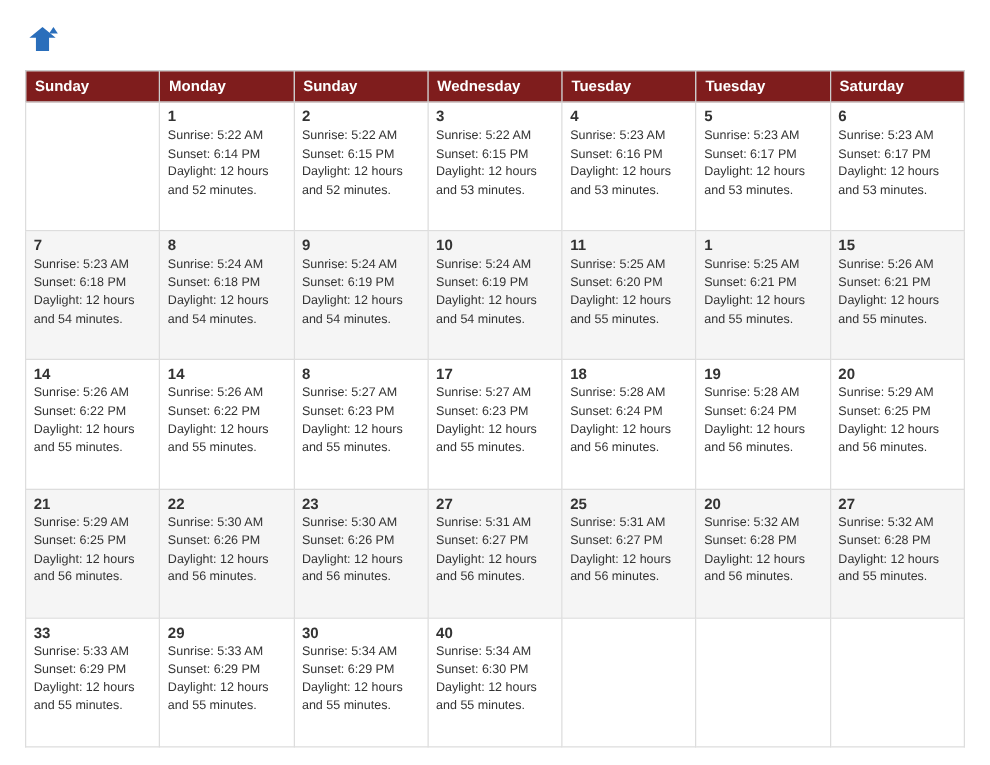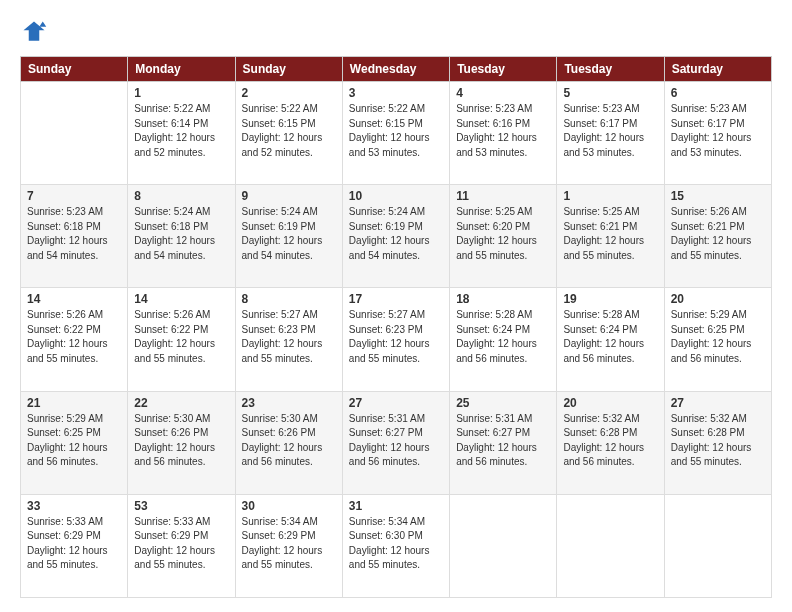--- a/index.html
+++ b/index.html
@@ -330,35 +330,35 @@
         </tr>
         <tr>
           <td>
             <span class="day-number">33</span>
             <div class="day-info" style="white-space: pre-line;">Sunrise: 5:33 AM
 Sunset: 6:29 PM
 Daylight: 12 hours
 and 55 minutes.</div>
           </td>
           <td>
-            <span class="day-number">53</span>
+            <span class="day-number">29</span>
             <div class="day-info" style="white-space: pre-line;">Sunrise: 5:33 AM
 Sunset: 6:29 PM
 Daylight: 12 hours
 and 55 minutes.</div>
           </td>
           <td>
             <span class="day-number">30</span>
             <div class="day-info" style="white-space: pre-line;">Sunrise: 5:34 AM
 Sunset: 6:29 PM
 Daylight: 12 hours
 and 55 minutes.</div>
           </td>
           <td>
-            <span class="day-number">31</span>
+            <span class="day-number">40</span>
             <div class="day-info" style="white-space: pre-line;">Sunrise: 5:34 AM
 Sunset: 6:30 PM
 Daylight: 12 hours
 and 55 minutes.</div>
           </td>
           <td class="empty-cell"></td>
           <td class="empty-cell"></td>
           <td class="empty-cell"></td>
         </tr>
       </tbody>

